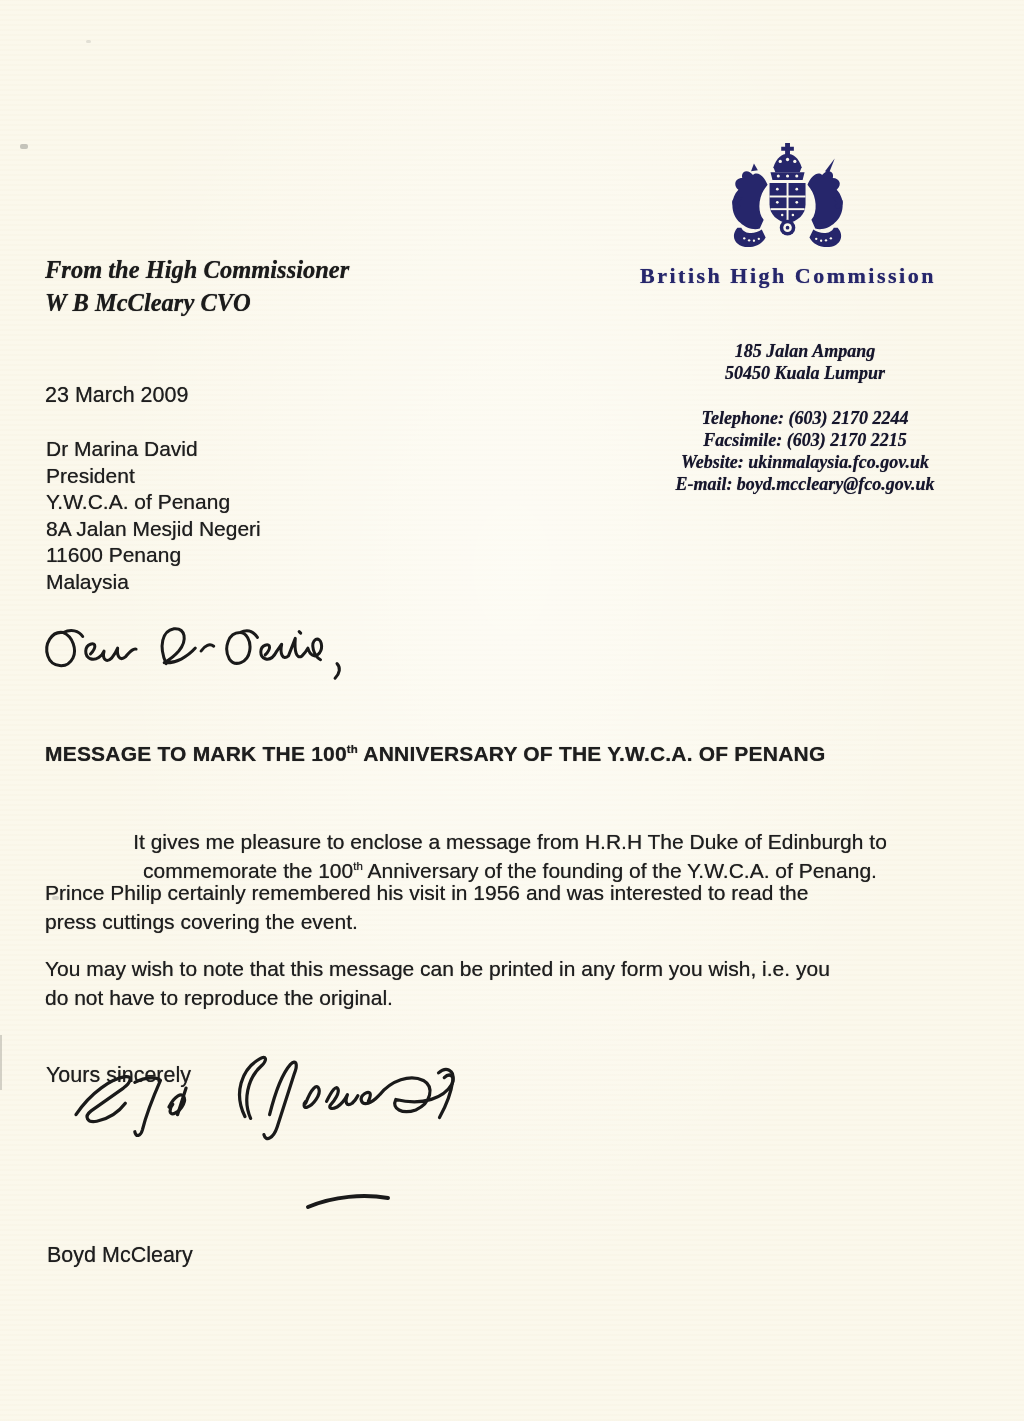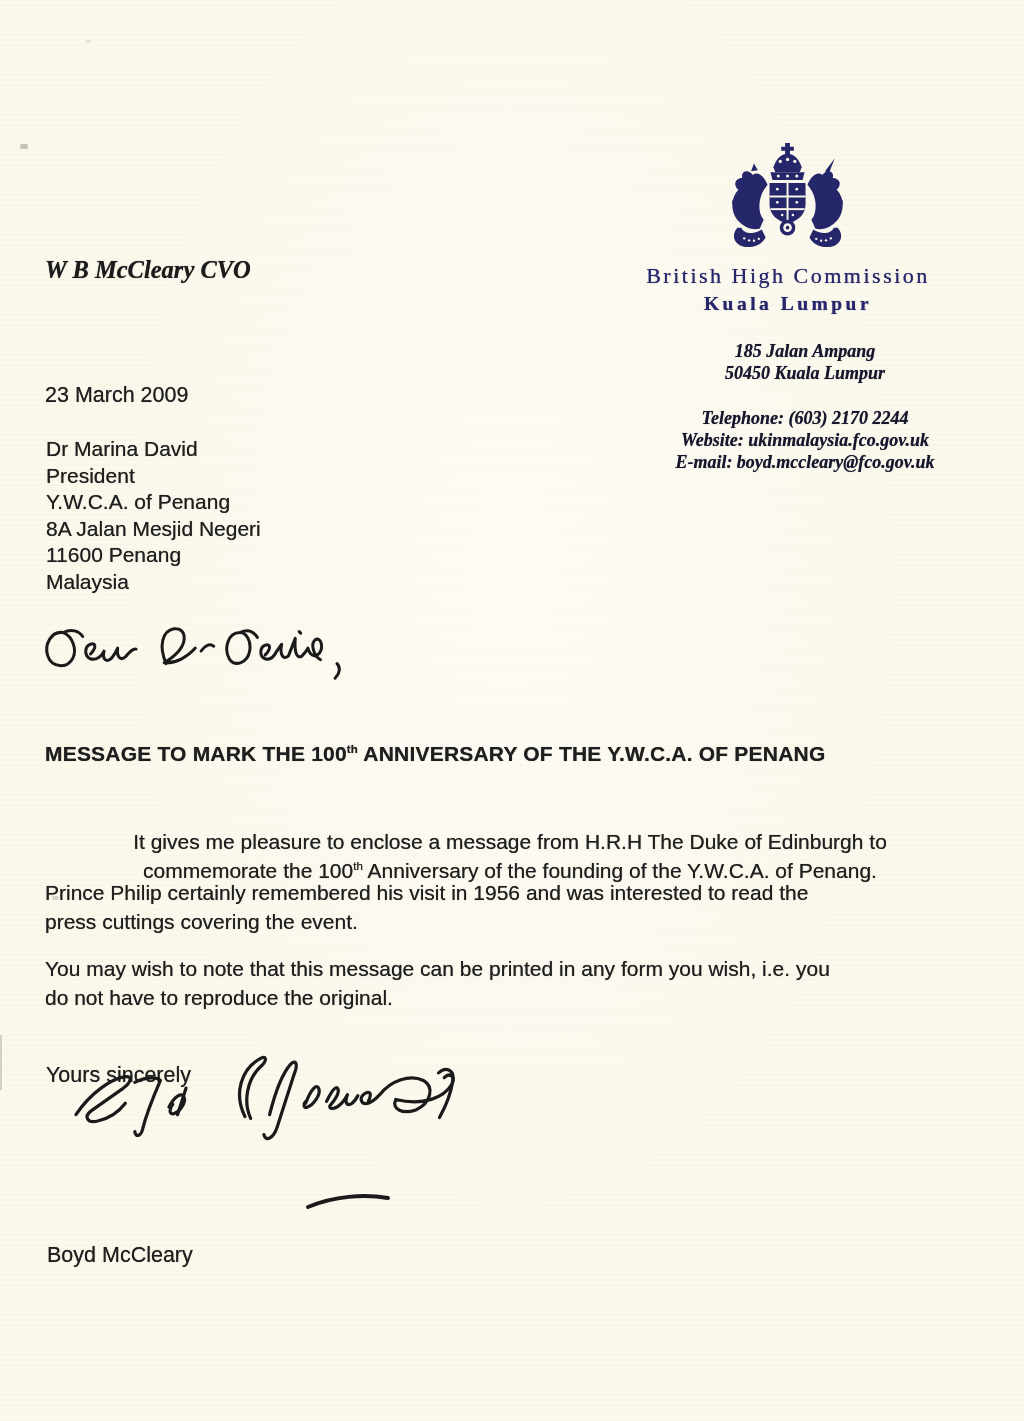--- a/index.html
+++ b/index.html
@@ -24,21 +24,21 @@
   }
   .soft{ text-shadow:0 0 0.7px rgba(25,25,25,0.75);margin-top:43px; }
 
   
   .crest{ position:absolute; left:716px; top:142px; width:146px; height:110px; }
   .org-block{
     position:absolute; left:628px; top:263px; width:320px;
     text-align:center; color:var(--navy);
   }
   .org-name{
-    font-family:"Liberation Serif", serif; font-weight:normal;
+    font-family:"Liberation Serif", serif; font-weight:bold;
     font-size:22px; letter-spacing:2.5px; line-height:26px;
     text-shadow:0 0 0.8px rgba(38,38,107,0.8);
   }
   .org-city{
     font-family:"Liberation Serif", serif; font-weight:bold;
     font-size:19.5px; letter-spacing:3.5px; line-height:24px; margin-top:3px;
     text-shadow:0 0 0.8px rgba(38,38,107,0.8);
   }
 
   .sender{ position:absolute; left:45px; top:253px; }
@@ -137,43 +137,44 @@
         <circle cx="118" cy="99" r="1.2" fill="#fbf8ec"></circle>
         <circle cx="113" cy="101" r="1.2" fill="#fbf8ec"></circle>
         <circle cx="108" cy="101.5" r="1.2" fill="#fbf8ec"></circle>
         <circle cx="103" cy="99.5" r="1.2" fill="#fbf8ec"></circle>
       </g>
     </svg>
   </div>
 
   <div class="org-block">
     <div class="org-name">British High Commission</div>
-    <div class="org-city">Kuala Lumpur</div>
   </div>
 
   <div class="sender">
+    <div>From the High Commissioner</div>
     <div>W B McCleary CVO</div>
   </div>
 
   <div class="date soft">23 March 2009</div>
 
   <div class="recipient soft">
     <div>Dr Marina David</div>
     <div>President</div>
     <div>Y.W.C.A. of Penang</div>
     <div>8A Jalan Mesjid Negeri</div>
     <div>11600 Penang</div>
     <div>Malaysia</div>
   </div>
 
   <div class="contact">
     <div>185 Jalan Ampang</div>
     <div>50450 Kuala Lumpur</div>
     <div class="gap"></div>
     <div>Telephone: (603) 2170 2244</div>
+    <div>Facsimile:  (603) 2170 2215</div>
     <div>Website: ukinmalaysia.fco.gov.uk</div>
     <div>E-mail:  boyd.mccleary@fco.gov.uk</div>
   </div>
 
   <div class="handwriting" style="left:40px; top:606px;" aria-label="Dear Dr David,">
     <svg width="330" height="92" viewBox="0 0 340 92">
       <g stroke-width="3.1">
         <path d="M24,26 C12,24 4,38 8,50 C12,62 28,64 34,52 C38,44 34,30 24,26 C32,22 40,24 44,30"></path>
         <path d="M52,48 C58,42 58,36 52,38 C46,40 45,50 52,53 C58,55 64,50 66,45 C64,53 68,58 74,52 C78,47 80,42 80,42 C79,50 82,56 88,51 C92,47 95,42 99,43"></path>
         <path d="M130,58 C122,40 126,24 138,22 C150,21 152,34 143,45 C137,52 128,57 128,57 C140,58 152,51 160,42"></path>

